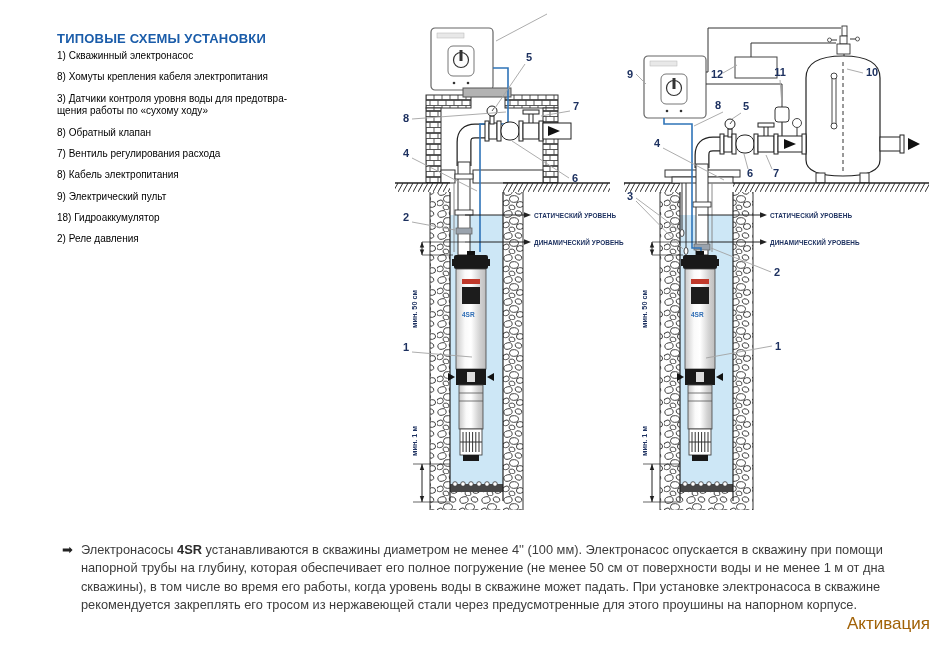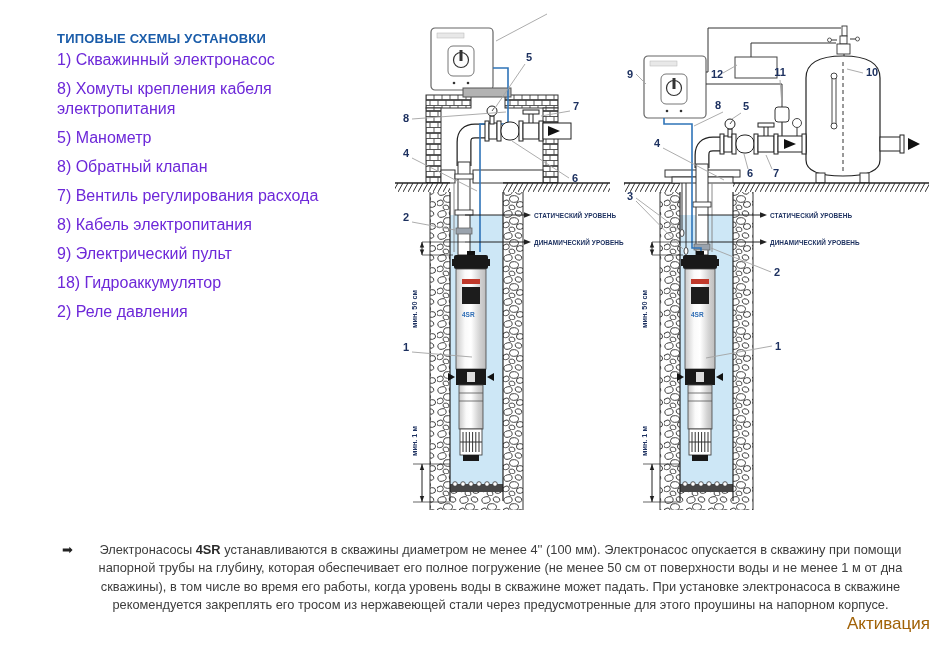--- a/index.html
+++ b/index.html
@@ -1,24 +1,24 @@
 <!DOCTYPE html>
 <html><head>
 <meta charset="utf-8">
 <style>
   html,body{margin:0;padding:0;}
   body{width:936px;height:672px;position:relative;background:#fff;overflow:hidden;
        font-family:"Liberation Sans",sans-serif;}
   .title{position:absolute;left:57px;top:22px;font-size:13px;font-weight:bold;
          color:#1a5ca9;letter-spacing:.2px;}
   .comp-list{position:absolute;left:57px;top:50px;width:335px;margin:0;padding:0;list-style:none;}
-  .comp-list li{font-size:16px;color:#6d28d9;margin:0 0 8.5px 0;line-height:1.28;white-space:pre-line;}
+  .comp-list li{font-size:10px;color:#000000;margin:0 0 8.5px 0;line-height:1.28;white-space:pre-line;}
   .note{position:absolute;left:62px;top:541px;width:858px;display:flex;align-items:flex-start;}
   .note .bullet{font-size:13px;color:#222;margin-right:8px;line-height:1.42;flex:0 0 auto;}
-  .note-text{margin:0;font-size:12.8px;color:#3c3c3c;line-height:1.43;text-align:center;}
+  .note-text{margin:0;font-size:12.8px;color:#3c3c3c;line-height:1.43;text-align:left;}
   .note-text b{color:#2b2b2b;}
   .watermark{position:absolute;left:847px;top:614px;font-size:17px;color:#a16207;white-space:nowrap;}
   svg text{font-family:"Liberation Sans",sans-serif;}
   .callout{font-size:11px;font-weight:bold;fill:#1d3160;}
   .lvl{font-size:6.4px;font-weight:bold;fill:#1d3160;letter-spacing:.1px;}
   .dim{font-size:7.3px;font-weight:bold;fill:#1d3160;}
   .pumptxt{font-size:6.5px;font-weight:bold;fill:#2e6db5;}
   .ldr{stroke:#a3a3a3;stroke-width:.9;fill:none;}
   .po{fill:#fff;stroke:#222;stroke-width:1;}
   .thin{stroke:#333;stroke-width:1;fill:none;}
@@ -86,21 +86,22 @@
       <circle cx="37" cy="55" r="1.3" fill="#333"></circle>
     </g>
   </defs>
 </svg>
 
 <h1 class="title">ТИПОВЫЕ СХЕМЫ УСТАНОВКИ</h1>
 
 <ul class="comp-list">
   <li>1) Скважинный электронасос</li>
   <li>8) Хомуты крепления кабеля электропитания</li>
-  <li>5) Манометр</li>
+  <li>3) Датчики контроля уровня воды для предотвра-
+щения работы по «сухому ходу»</li>
   <li>8) Обратный клапан</li>
   <li>7) Вентиль регулирования расхода</li>
   <li>8) Кабель электропитания</li>
   <li>9) Электрический пульт</li>
   <li>18) Гидроаккумулятор</li>
   <li>2) Реле давления</li>
 </ul>
 
 <svg class="dia" style="left:393px" width="232" height="515" viewBox="0 0 232 515">
 

